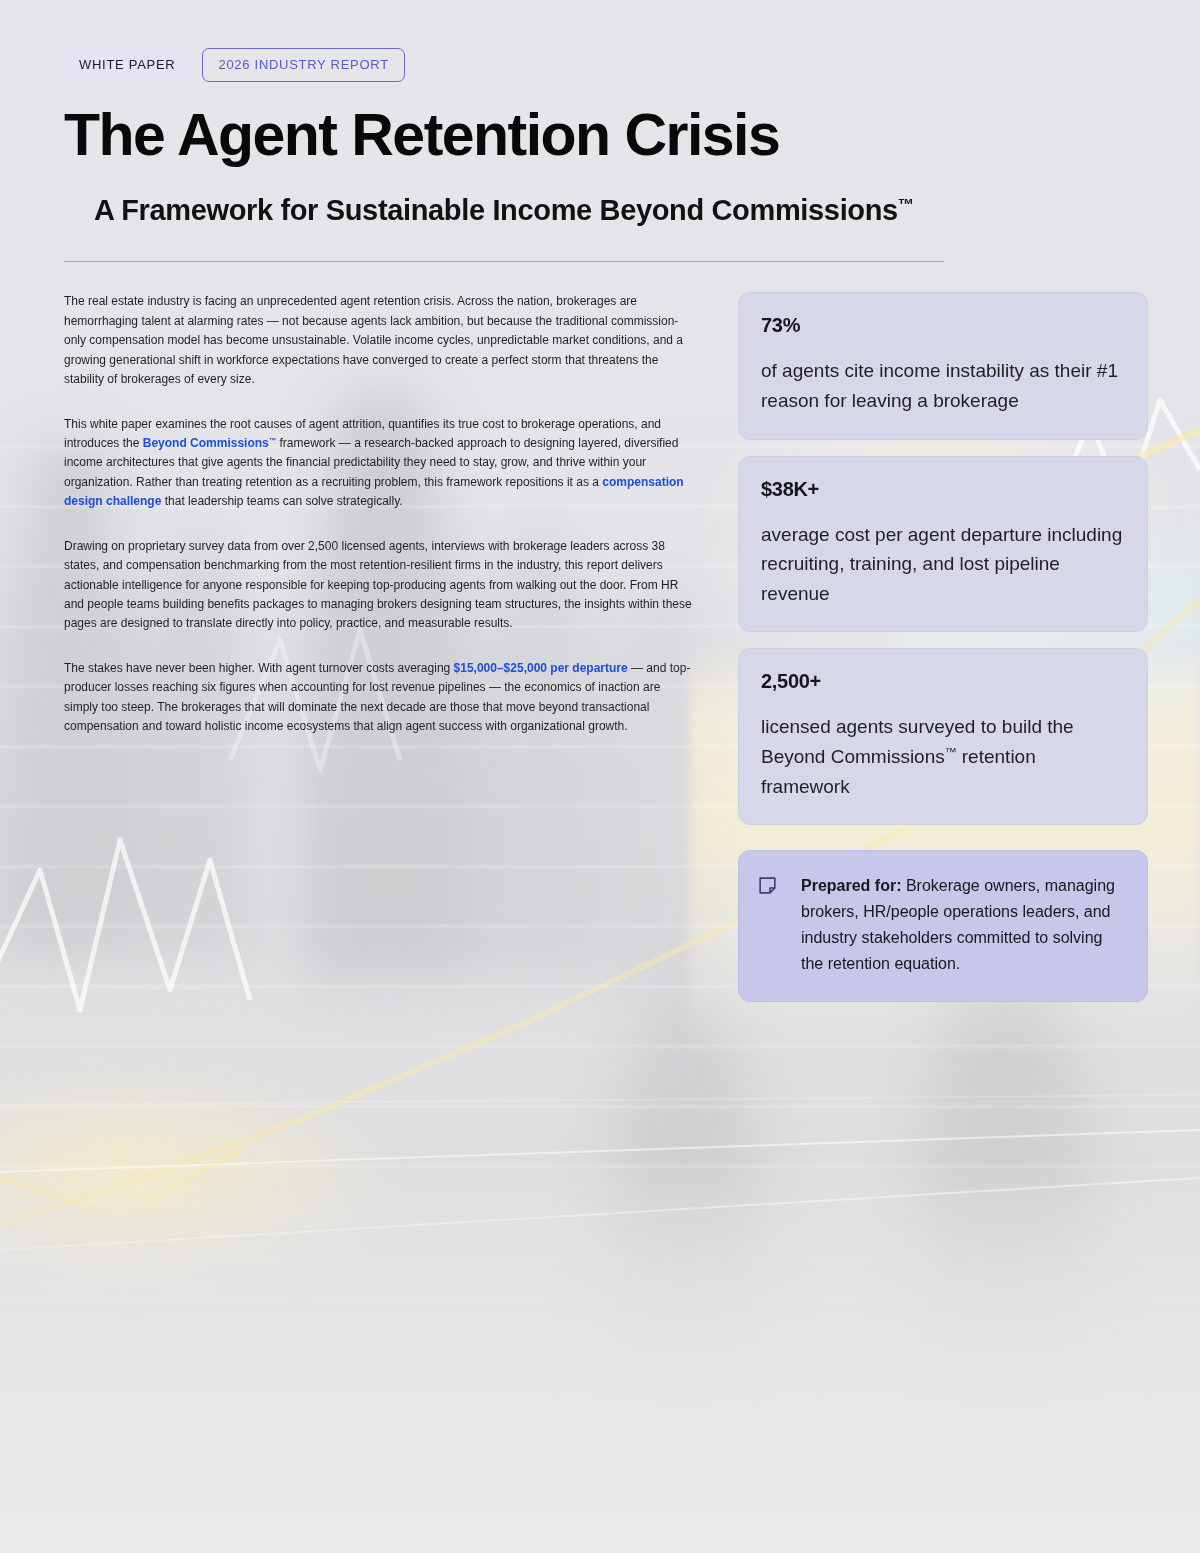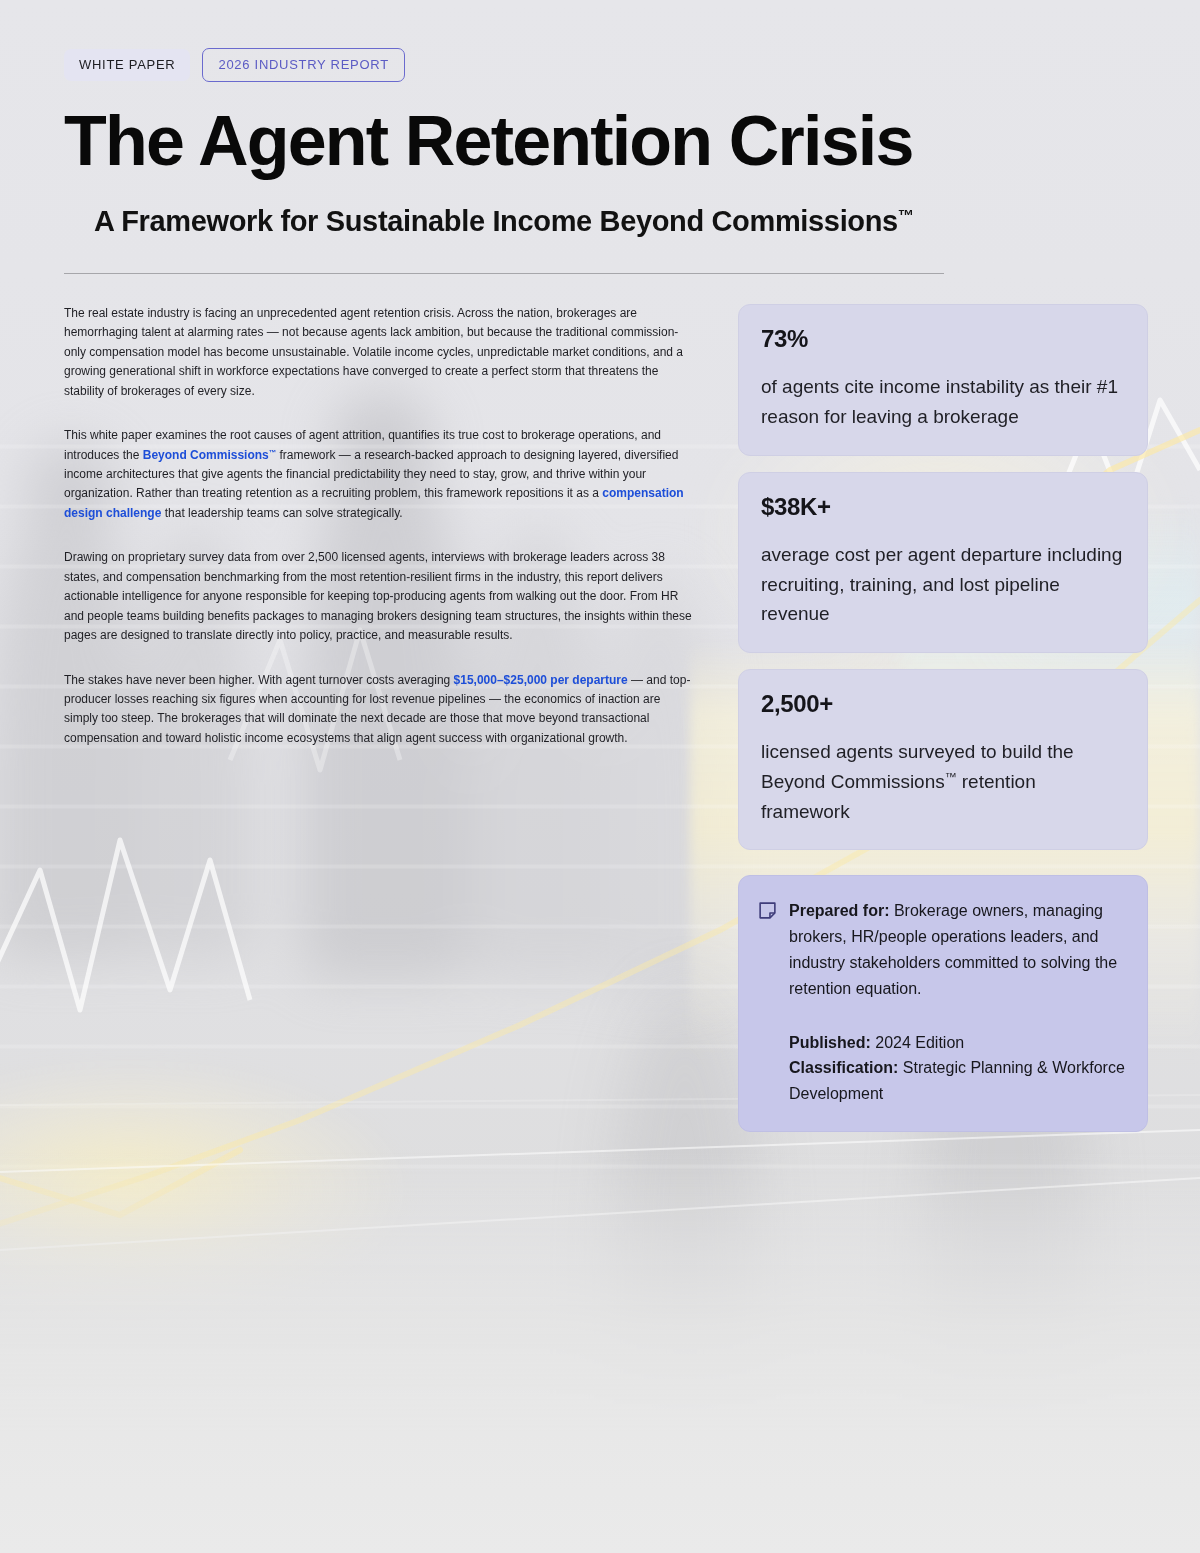--- a/index.html
+++ b/index.html
@@ -163,21 +163,21 @@
     color: #1d1d22;
   }
   .badge-outline {
     background: transparent;
     color: #5b5bc4;
     border: 1.4px solid #6a6ace;
   }
 
   
   .doc-title {
-    font-size: 70px;
+    font-size: 59px;
     font-weight: 700;
     line-height: 1.06;
     letter-spacing: -0.026em;
     color: #090909;
     margin-bottom: 26px;
   }
   .doc-subtitle {
     font-size: 29px;
     font-weight: 700;
     line-height: 1.2;
@@ -223,21 +223,21 @@
 
   
   .stat-card {
     background: #d7d7ea;
     border: 1px solid #cfcfe4;
     border-radius: 12px;
     padding: 21px 22px 23px 22px;
     margin-bottom: 16px;
   }
   .stat-value {
-    font-size: 24px;
+    font-size: 20px;
     font-weight: 700;
     color: #15151a;
     letter-spacing: -0.015em;
     line-height: 1.1;
     margin-bottom: 20px;
   }
   .stat-label {
     font-size: 19px;
     line-height: 1.56;
     color: #1f1f25;
@@ -248,21 +248,21 @@
   }
 
   
   .prepared {
     background: #c7c7ea;
     border: 1px solid #bfbfe4;
     border-radius: 12px;
     padding: 22px 22px 24px 20px;
     margin-top: 25px;
     display: flex;
-    gap: 13px;
+    gap: 25px;
     align-items: flex-start;
   }
   .note-icon {
     flex: 0 0 auto;
     margin-top: 4px;
     width: 17px;
     height: 17px;
   }
   .prepared-body { flex: 1 1 auto; }
   .prepared-line {
@@ -381,22 +381,18 @@
         <div class="stat-label"><span>licensed agents surveyed to build the Beyond Commissions</span><span class="tm">™</span><span> retention framework</span></div>
       </div>
 
       <div class="prepared">
         <svg class="note-icon" viewBox="0 0 18 18">
           <path d="M1.2 1.2 H16.8 V11.6 L11.6 16.8 H1.2 Z" fill="none" stroke="#3f3d7a" stroke-width="1.7" stroke-linejoin="round"></path>
           <path d="M16.8 11.6 H11.6 V16.8" fill="none" stroke="#3f3d7a" stroke-width="1.7" stroke-linejoin="round"></path>
         </svg>
         <div class="prepared-body">
           <div class="prepared-line"><b>Prepared for:</b><span> Brokerage owners, managing brokers, HR/people operations leaders, and industry stakeholders committed to solving the retention equation.</span></div>
-          <div class="prepared-meta">
-            <div><b>Published:</b><span> 2024 Edition</span></div>
-            <div><b>Classification:</b><span> Strategic Planning &amp; Workforce Development</span></div>
-          </div>
         </div>
       </div>
 
     </div>
   </div>
 </div>
 
 </body></html>

